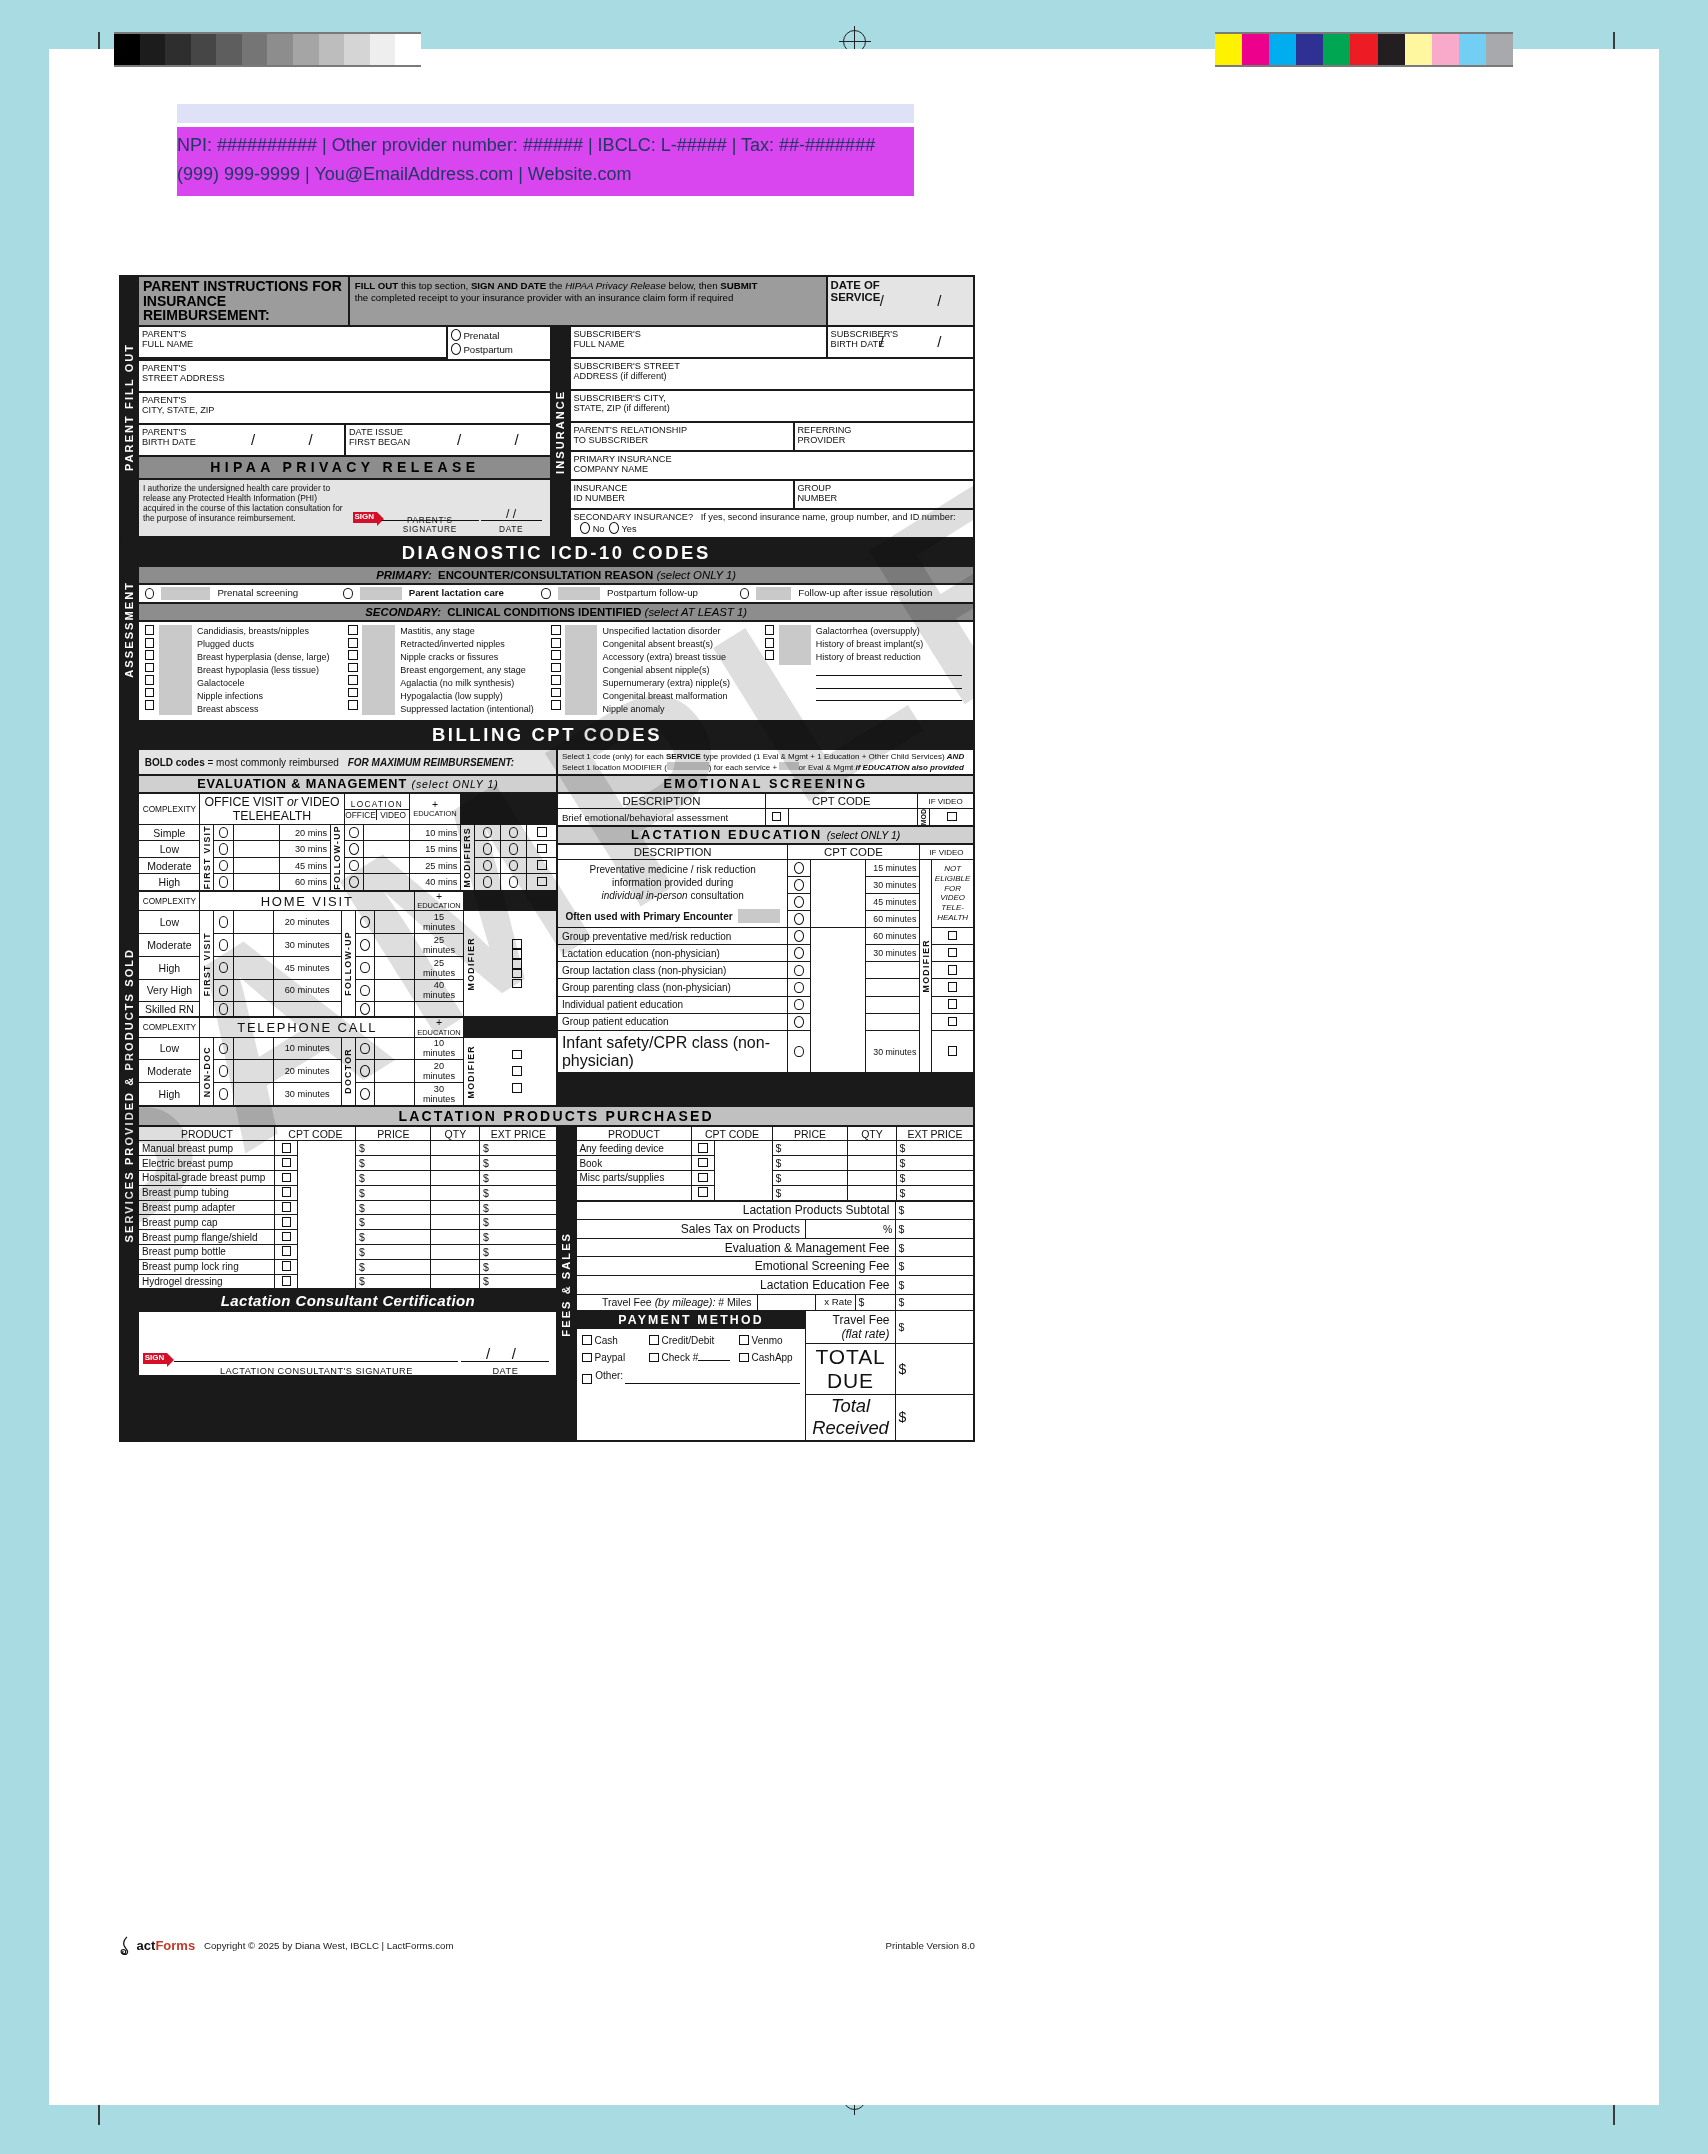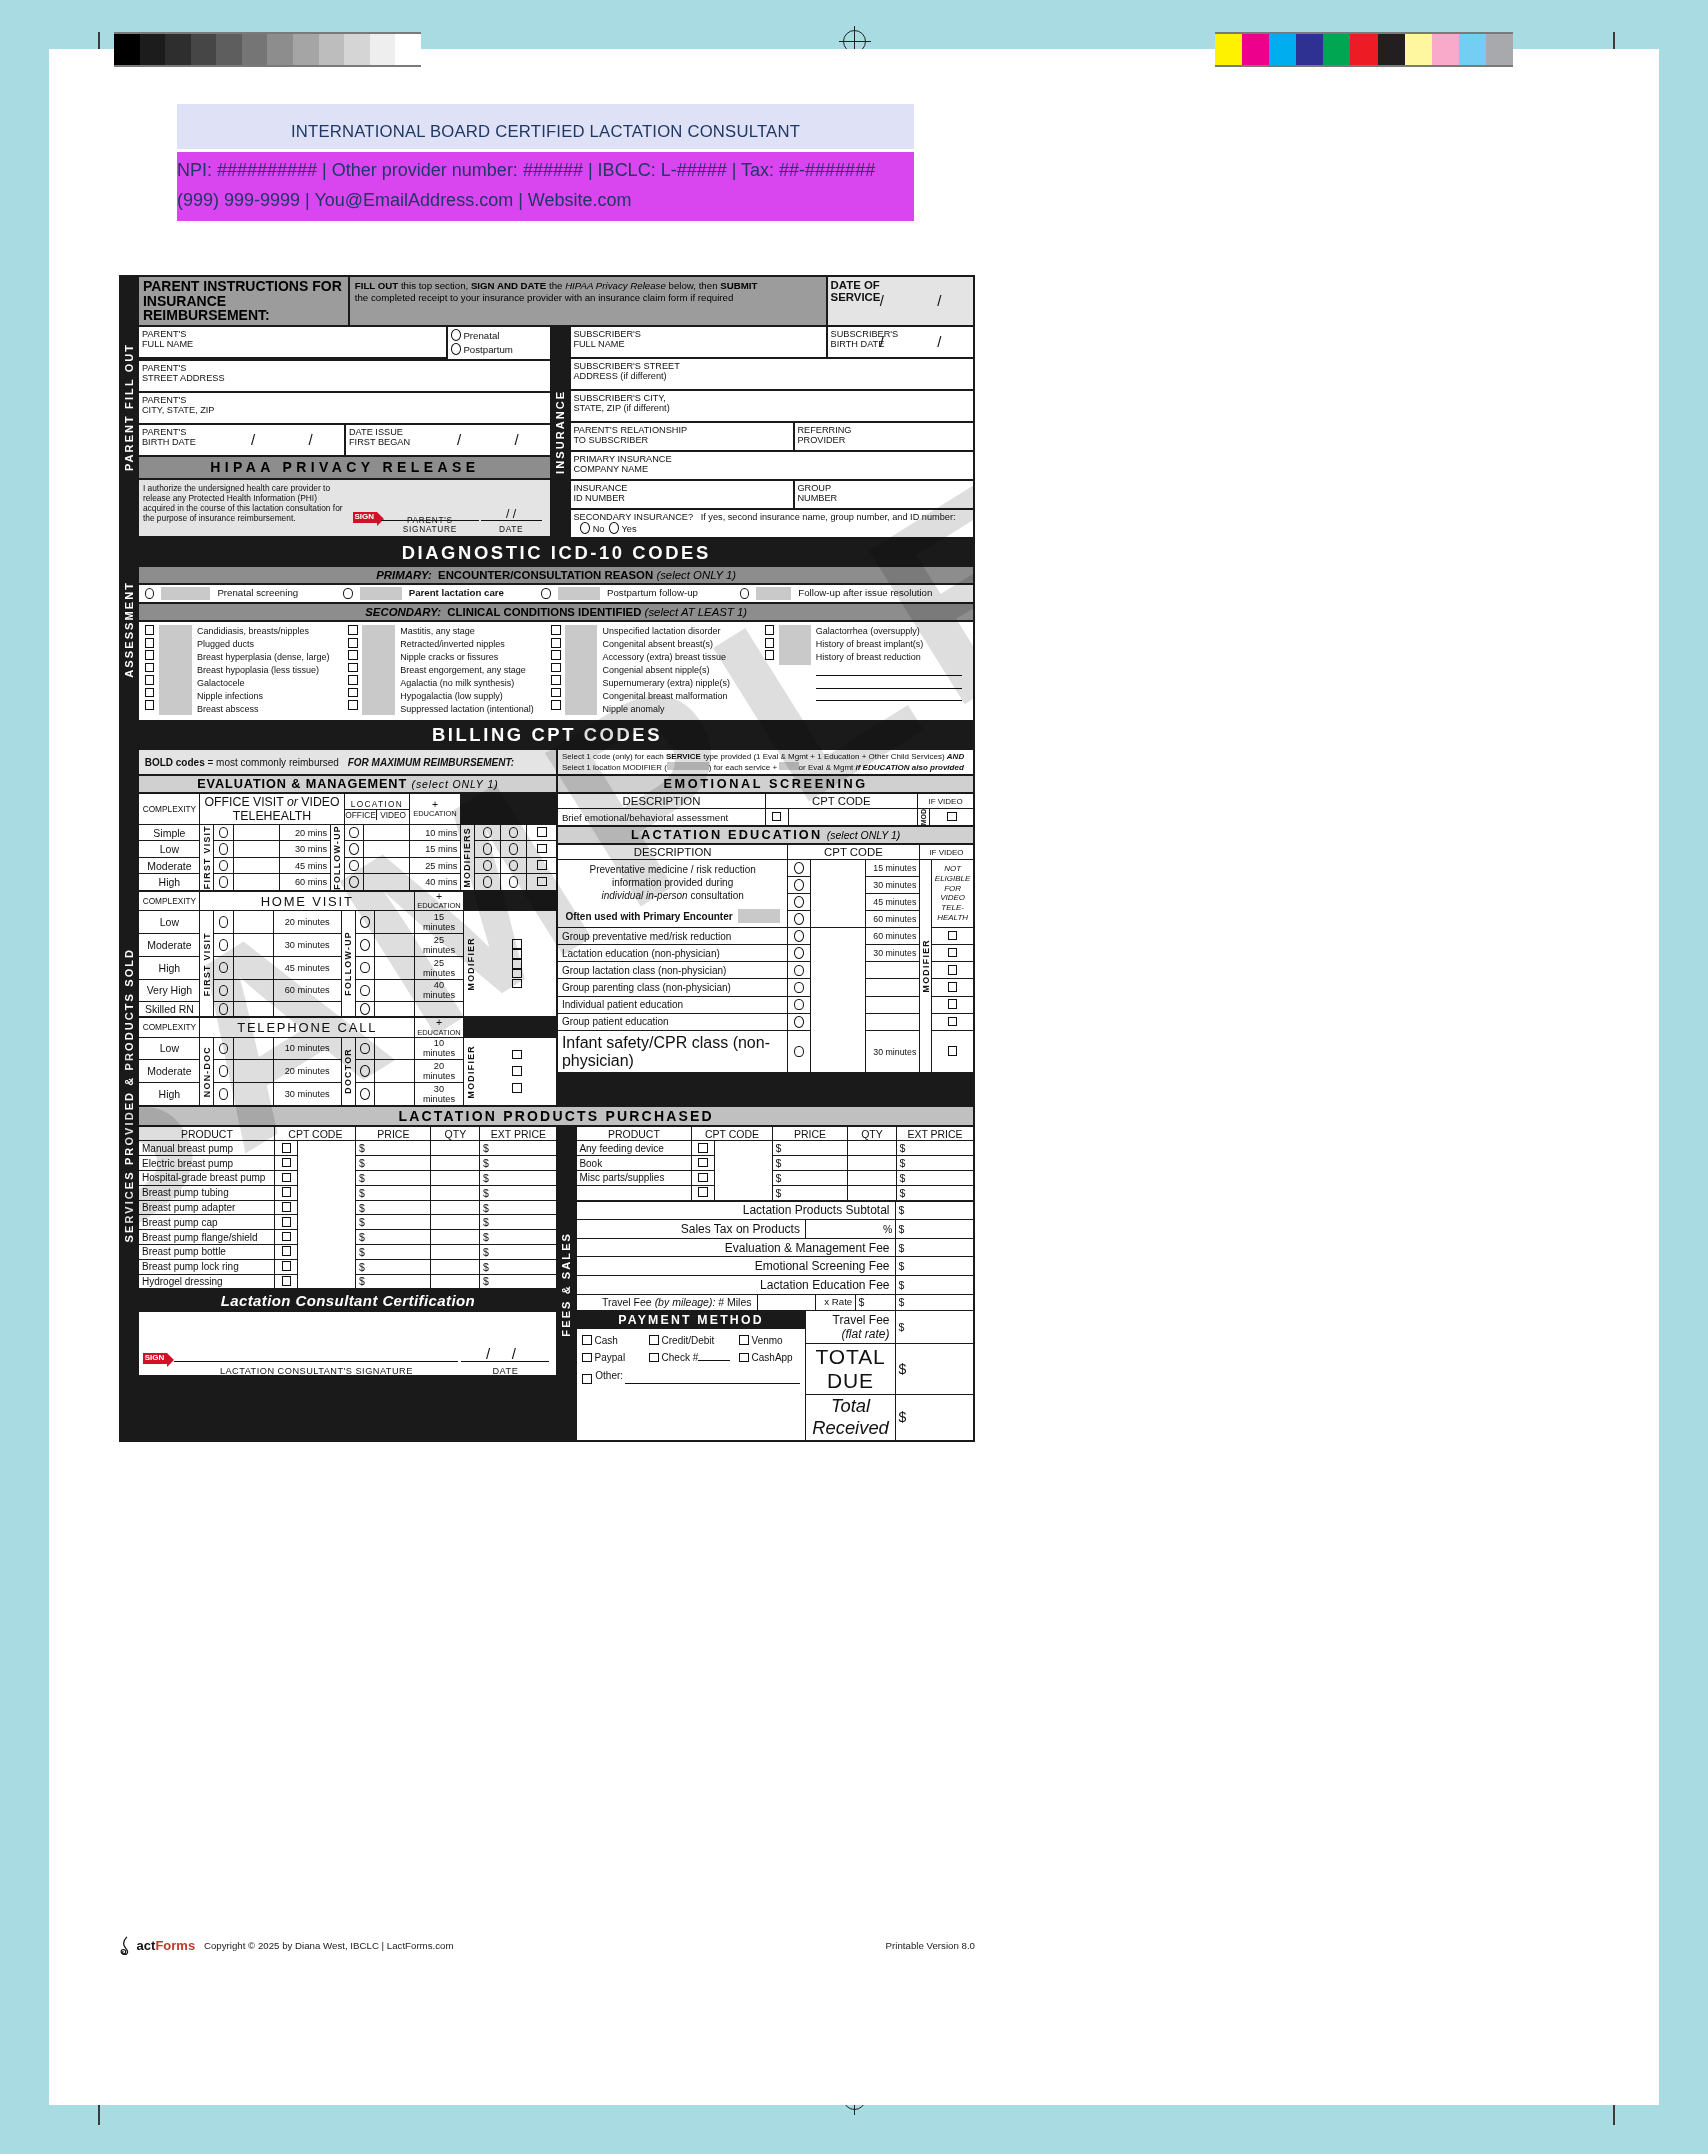--- a/index.html
+++ b/index.html
@@ -137,21 +137,20 @@
     <div style="background: rgb(237, 28, 36); flex: 1 1 0%;"></div>
     <div style="background: rgb(35, 31, 32); flex: 1 1 0%;"></div>
     <div style="background: rgb(255, 246, 160); flex: 1 1 0%;"></div>
     <div style="background: rgb(249, 170, 203); flex: 1 1 0%;"></div>
     <div style="background: rgb(115, 206, 244); flex: 1 1 0%;"></div>
     <div style="background: rgb(167, 169, 172); flex: 1 1 0%;"></div>
   </div>
 
 <div class="letterhead">
   <div class="lh-main">
-    <div class="lh-sub">INTERNATIONAL BOARD CERTIFIED LACTATION CONSULTANT</div>
   </div>
   <div class="lh-contact">
     <div>NPI: ########## | Other provider number: ###### | IBCLC: L-##### | Tax: ##-#######</div>
     <div>(999) 999-9999 | You@EmailAddress.com | Website.com</div>
   </div>
 </div>
 
 <div class="form">
 
   <div class="wm">

